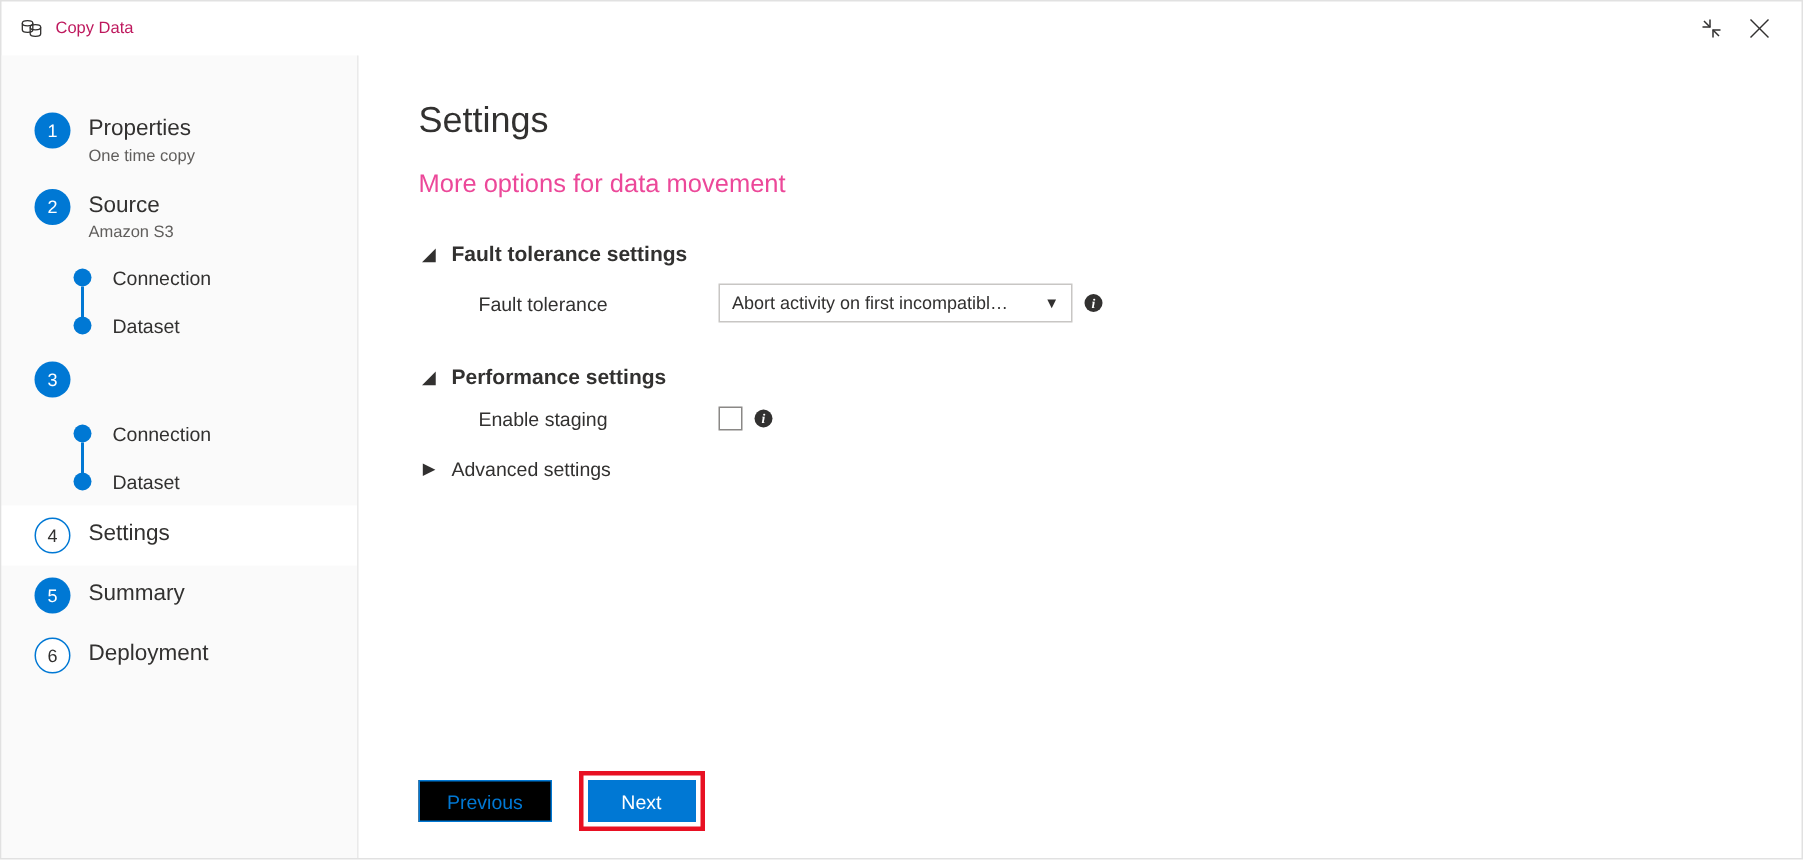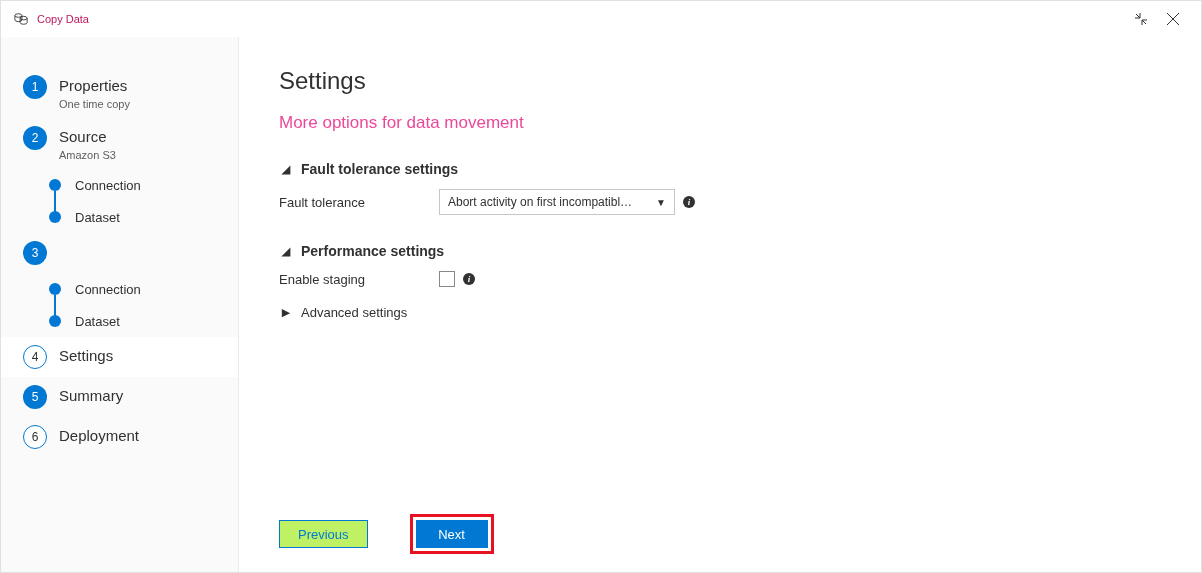--- a/index.html
+++ b/index.html
@@ -134,20 +134,21 @@
       margin-right: 8px;
       display: inline-flex;
       justify-content: center;
       font-size: 11px;
       color: #323130;
     }
     .field-row {
       display: flex;
       align-items: center;
       margin-top: 12px;
+      margin-left: 40px;
     }
     .field-label {
       width: 160px;
       font-size: 13px;
       color: #323130;
     }
     .dropdown {
       width: 236px;
       height: 26px;
       border: 1px solid #c8c6c4;
@@ -194,21 +195,21 @@
       height: 28px;
       padding: 0 18px;
       font-size: 13px;
       cursor: pointer;
       display: inline-flex;
       align-items: center;
       justify-content: center;
       min-width: 72px;
     }
     .btn-outline {
-      background: #bef264;
+      background: #000000;
       border: 1px solid #0078d4;
       color: #0078d4;
     }
     .btn-primary {
       background: #0078d4;
       border: 1px solid #0078d4;
       color: #ffffff;
     }
     .highlight-box {
       position: absolute;
@@ -339,19 +340,19 @@
       <span class="checkbox"></span>
       <span class="info-icon">i</span>
     </div>
     <div class="section-row collapsed" style="margin-top:18px;font-size:13px;">
       <span class="disclosure">▶</span>
       <span>Advanced settings</span>
     </div>
 
     <div class="footer">
       <div class="btn btn-outline">Previous</div>
-      <div style="position:relative;margin-left:24px;">
+      <div style="position:relative;">
         <div class="btn btn-primary">Next</div>
         <div class="highlight-box" style="left:-6px;top:-6px;right:-6px;bottom:-6px;"></div>
       </div>
     </div>
   </div>
 </div>
 
 </body></html>

